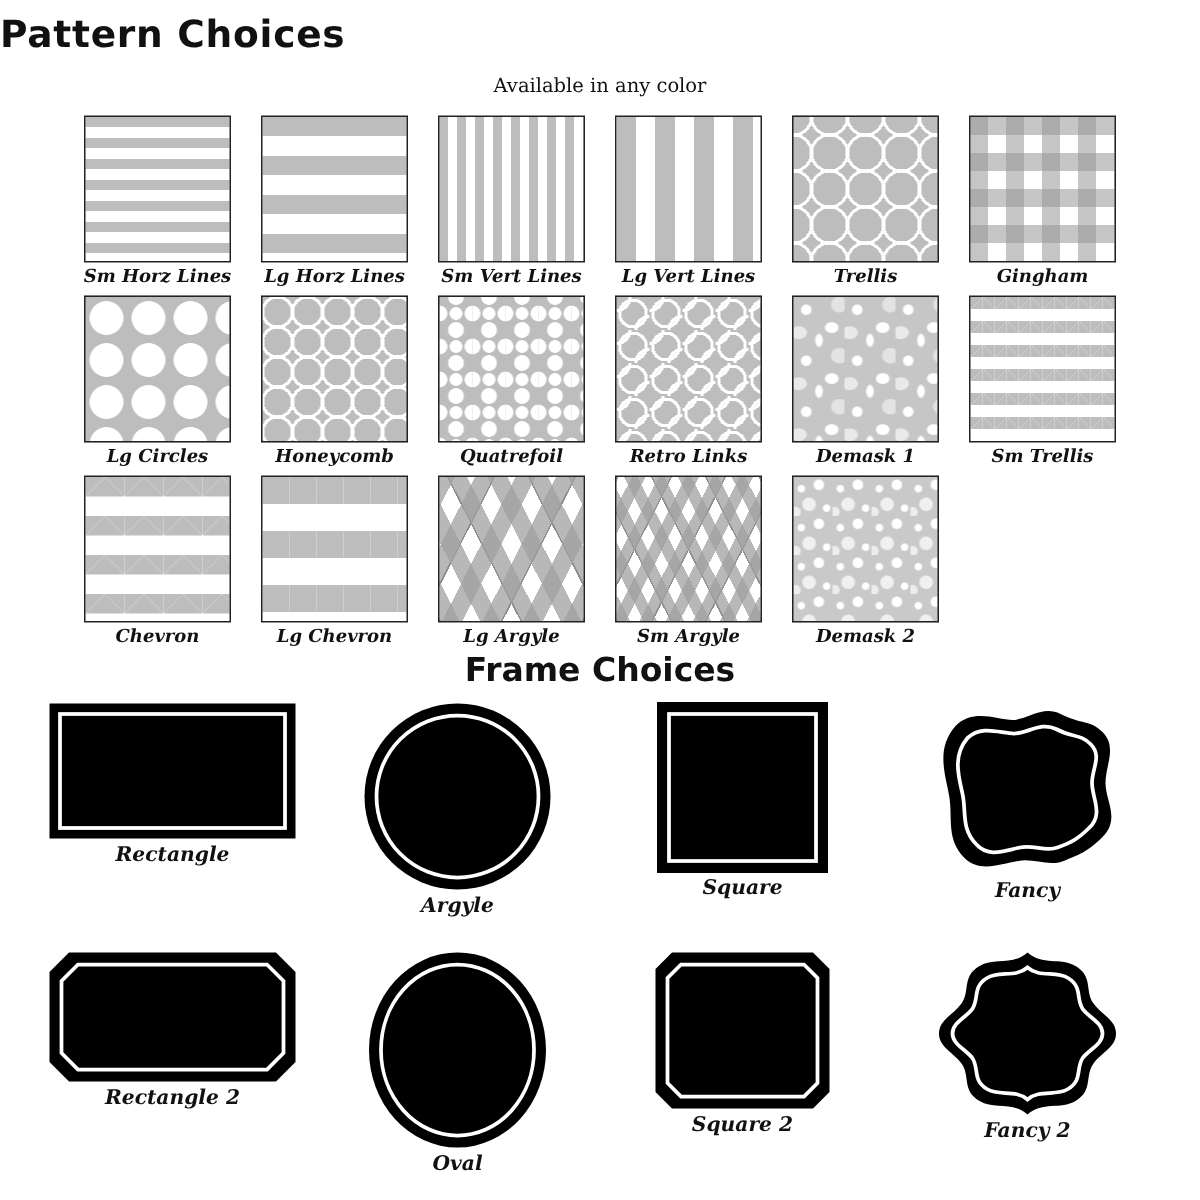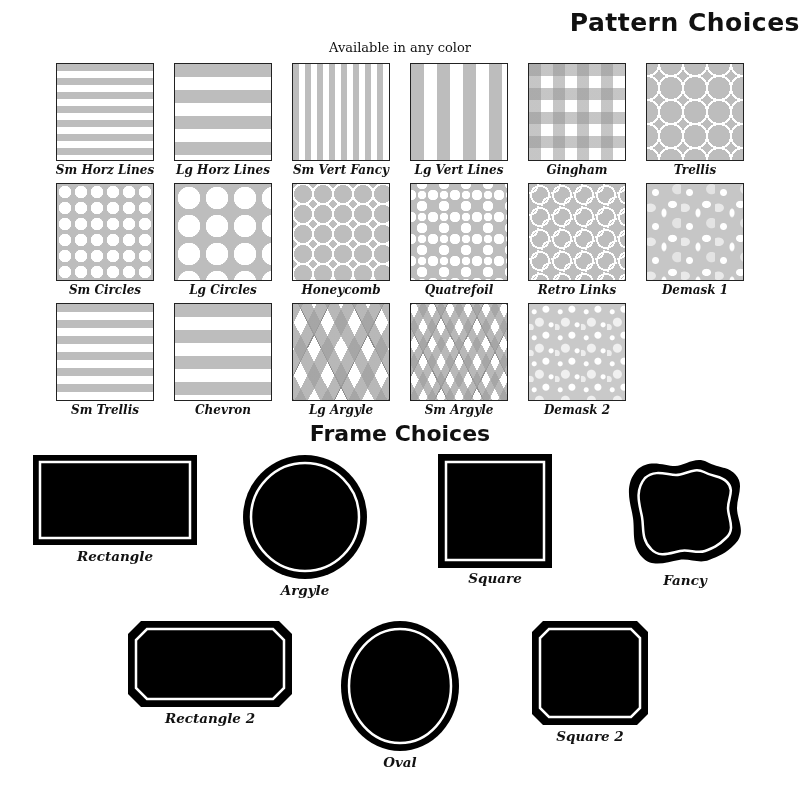--- a/index.html
+++ b/index.html
@@ -8,33 +8,33 @@
     background:#ffffff;
     font-family:"DejaVu Serif", serif;
     color:#111;
     overflow:hidden;
     position:relative;
   }
   .page{width:800px;height:800px;position:relative;}
 
   
   .title{
-    text-align:right;
+    text-align:left;
     font-family:"DejaVu Sans", sans-serif;
     font-weight:700;
     font-size:25px;
     letter-spacing:.5px;
     margin:0;
     padding-top:8px;
   }
   .subtitle{
     text-align:center;
     font-family:"DejaVu Serif", serif;
     font-size:13px;
-    margin:2px;
+    margin:12px;
     padding-top:1px;
   }
   .title2{
     text-align:center;
     font-family:"DejaVu Sans", sans-serif;
     font-weight:700;
     font-size:22px;
     margin:0;
     padding-top:4px;
   }
@@ -243,42 +243,38 @@
       <div class="pattern-label">Sm Horz Lines</div>
     </div>
 
     <div class="pattern-cell">
       <div class="swatch p-lghorz"></div>
       <div class="pattern-label">Lg Horz Lines</div>
     </div>
 
     <div class="pattern-cell">
       <div class="swatch p-smvert"></div>
-      <div class="pattern-label">Sm Vert Fancy</div>
+      <div class="pattern-label">Sm Vert Lines</div>
     </div>
 
     <div class="pattern-cell">
       <div class="swatch p-lgvert"></div>
       <div class="pattern-label">Lg Vert Lines</div>
     </div>
 
     <div class="pattern-cell">
+      <div class="swatch p-trellis"></div>
+      <div class="pattern-label">Trellis</div>
+    </div>
+
+    <div class="pattern-cell">
       <div class="swatch p-gingham"></div>
       <div class="pattern-label">Gingham</div>
     </div>
 
-    <div class="pattern-cell">
-      <div class="swatch p-trellis"></div>
-      <div class="pattern-label">Trellis</div>
-    </div>
-
-    <div class="pattern-cell">
-      <div class="swatch p-smcircles"></div>
-      <div class="pattern-label">Sm Circles</div>
-    </div>
 
     <div class="pattern-cell">
       <div class="swatch p-lgcircles"></div>
       <div class="pattern-label">Lg Circles</div>
     </div>
 
     <div class="pattern-cell">
       <div class="swatch p-honeycomb"></div>
       <div class="pattern-label">Honeycomb</div>
     </div>
@@ -301,20 +297,24 @@
     <div class="pattern-cell">
       <div class="swatch p-smchev"></div>
       <div class="pattern-label">Sm Trellis</div>
     </div>
 
     <div class="pattern-cell">
       <div class="swatch p-chev"></div>
       <div class="pattern-label">Chevron</div>
     </div>
 
+    <div class="pattern-cell">
+      <div class="swatch p-lgchev"></div>
+      <div class="pattern-label">Lg Chevron</div>
+    </div>
 
     <div class="pattern-cell">
       <div class="swatch p-lgargyle"></div>
       <div class="pattern-label">Lg Argyle</div>
     </div>
 
     <div class="pattern-cell">
       <div class="swatch p-smargyle"></div>
       <div class="pattern-label">Sm Argyle</div>
     </div>
@@ -385,18 +385,25 @@
       </div>
 
       <div class="frame-cell" style="width:190px">
         <svg class="shape-box" width="122" height="110" viewBox="0 0 122 110">
           <path d="M14 3 H108 L119 14 V96 L108 107 H14 L3 96 V14 Z" fill="#000"></path>
           <path d="M20 11 H102 L111 20 V90 L102 99 H20 L11 90 V20 Z" fill="none" stroke="#fff" stroke-width="2.5"></path>
         </svg>
         <div class="frame-label">Square 2</div>
       </div>
 
+      <div class="frame-cell" style="width:190px">
+        <svg class="shape-box" width="124" height="114" viewBox="0 0 124 114">
+          <path d="M62 3 C72 12 84 6 94 12 C106 19 100 29 106 37 C112 45 121 48 121 57 C121 66 112 69 106 77 C100 85 106 95 94 102 C84 108 72 102 62 111 C52 102 40 108 30 102 C18 95 24 85 18 77 C12 69 3 66 3 57 C3 48 12 45 18 37 C24 29 18 19 30 12 C40 6 52 12 62 3 Z" fill="#000"></path>
+          <path d="M62 13 C70 20 81 15 89 20 C99 26 94 34 99 41 C104 47 112 50 112 57 C112 64 104 67 99 73 C94 80 99 88 89 94 C81 99 70 94 62 101 C54 94 43 99 35 94 C25 88 30 80 25 73 C20 67 12 64 12 57 C12 50 20 47 25 41 C30 34 25 26 35 20 C43 15 54 20 62 13 Z" fill="none" stroke="#fff" stroke-width="2.5"></path>
+        </svg>
+        <div class="frame-label">Fancy 2</div>
+      </div>
 
     </div>
 
   </div>
 
 </div>
 
 </body></html>

